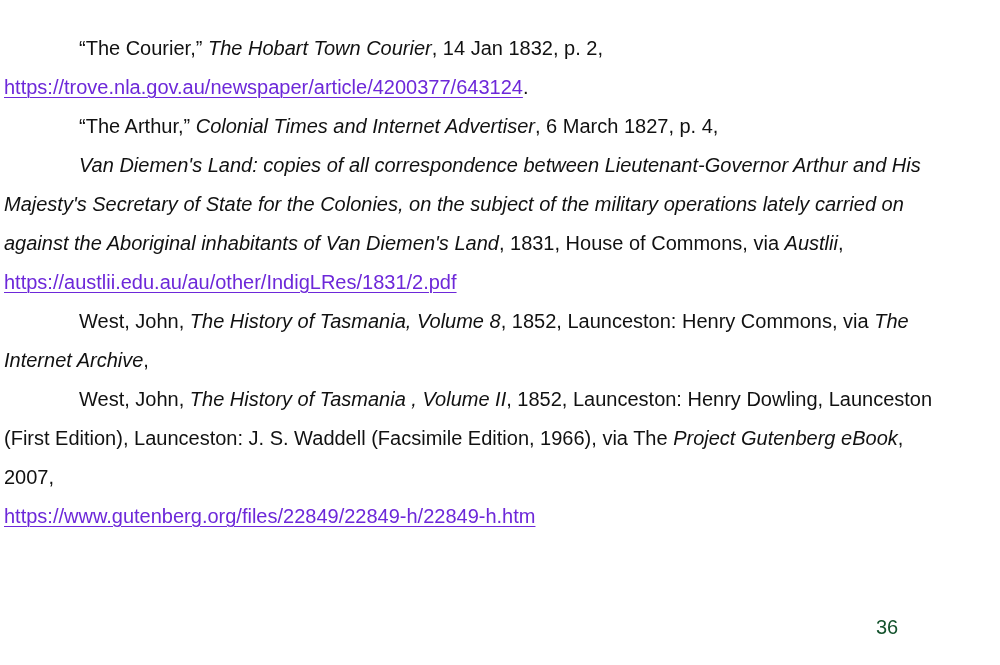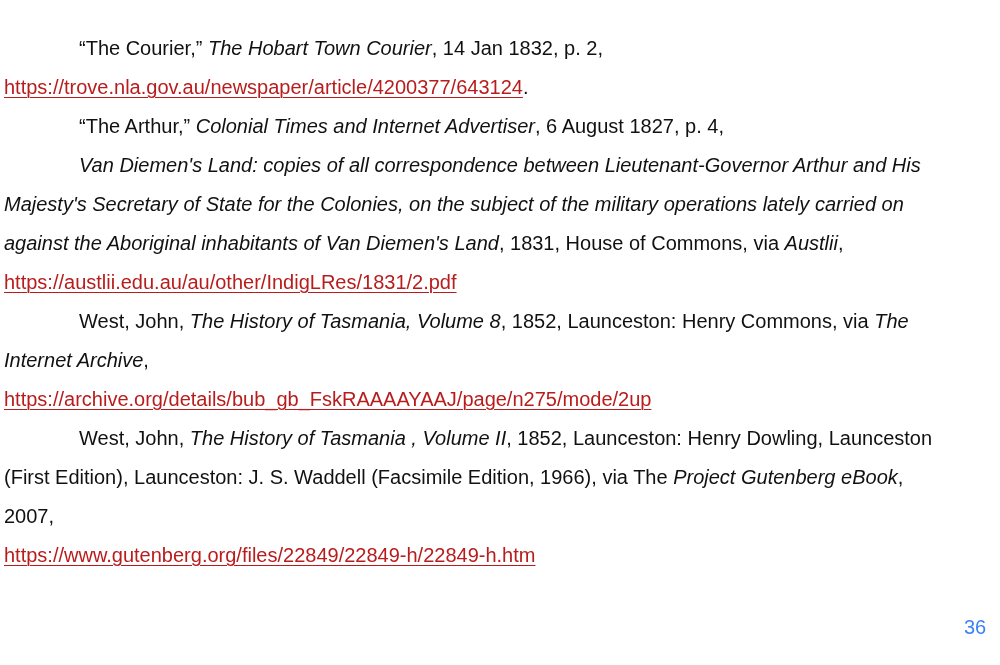--- a/index.html
+++ b/index.html
@@ -23,48 +23,48 @@
       font-size: 20px;
       line-height: 39px;
       margin-top: 24px;
     }
     .entry {
       margin: 0;
       text-indent: 75px;
     }
     .entry .it { font-style: italic; }
     a.link {
-      color: #b91c1c;
+      color: #6d28d9;
       text-decoration: underline;
       text-decoration-thickness: 1px;
       text-underline-offset: 3px;
     }
     .url-line {
       display: block;
       text-indent: 0;
     }
     .page-number {
       position: absolute;
-      left: 964px;
+      left: 876px;
       top: 615px;
       font-size: 20px;
       line-height: 24px;
-      color: #3b82f6;
+      color: #14532d;
     }
   </style>
 </head>
 <body>
 
 <div class="page">
 
   <p class="entry"><span>“The Courier,” </span><span class="it">The Hobart Town Courier</span><span>, 14 Jan 1832, p. 2,</span><span class="url-line"><a class="link" href="#">https://trove.nla.gov.au/newspaper/article/4200377/643124</a><span>.</span></span></p>
 
-  <p class="entry"><span>“The Arthur,” </span><span class="it">Colonial Times and Internet Advertiser</span><span>, 6 August 1827, p. 4,</span></p>
+  <p class="entry"><span>“The Arthur,” </span><span class="it">Colonial Times and Internet Advertiser</span><span>, 6 March 1827, p. 4,</span></p>
 
   <p class="entry"><span class="it">Van Diemen's Land: copies of all correspondence between Lieutenant-Governor Arthur and His Majesty's Secretary of State for the Colonies, on the subject of the military operations lately carried on against the Aboriginal inhabitants of Van Diemen's Land</span><span>, 1831, House of Commons, via </span><span class="it">Austlii</span><span>, </span><a class="link" href="#">https://austlii.edu.au/au/other/IndigLRes/1831/2.pdf</a></p>
 
-  <p class="entry"><span>West, John, </span><span class="it">The History of Tasmania, Volume 8</span><span>, 1852, Launceston: Henry Commons, via </span><span class="it">The Internet Archive</span><span>,</span><span class="url-line"><a class="link" href="#">https://archive.org/details/bub_gb_FskRAAAAYAAJ/page/n275/mode/2up</a></span></p>
+  <p class="entry"><span>West, John, </span><span class="it">The History of Tasmania, Volume 8</span><span>, 1852, Launceston: Henry Commons, via </span><span class="it">The Internet Archive</span><span>,</span></p>
 
   <p class="entry"><span>West, John, </span><span class="it">The History of Tasmania , Volume II</span><span>, 1852, Launceston: Henry Dowling, Launceston (First Edition), Launceston: J. S. Waddell (Facsimile Edition, 1966), via The </span><span class="it">Project Gutenberg eBook</span><span>, 2007,</span><span class="url-line"><a class="link" href="#">https://www.gutenberg.org/files/22849/22849-h/22849-h.htm</a></span></p>
 
 </div>
 
 <div class="page-number">36</div>
 
 </body></html>

